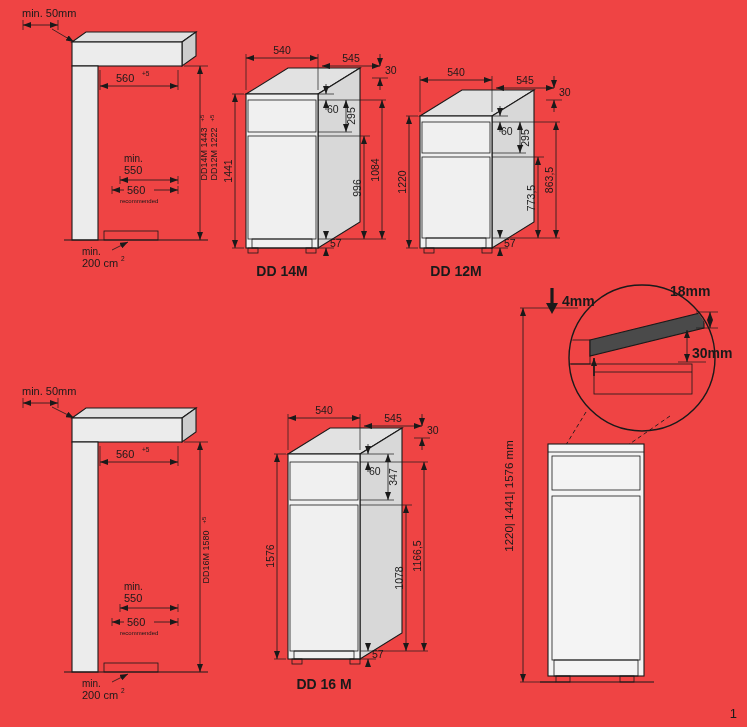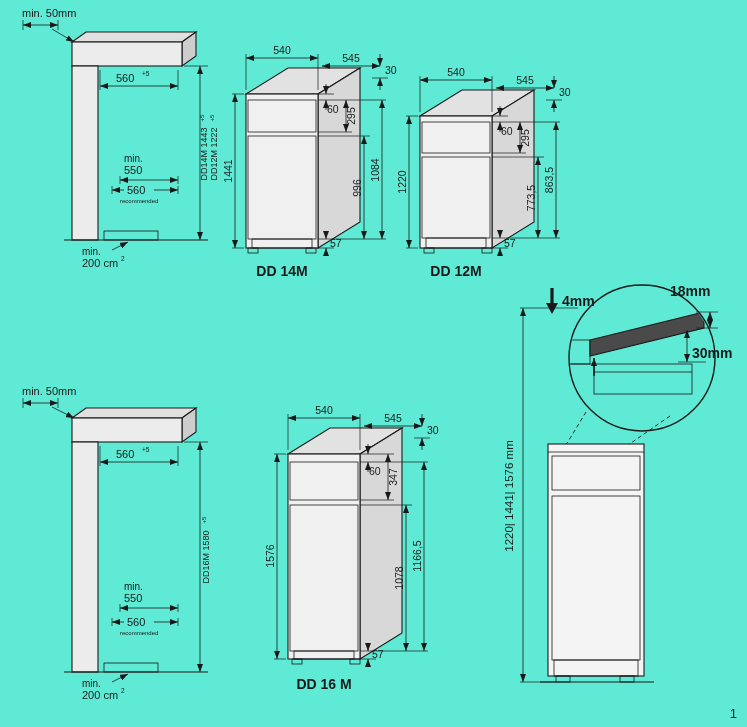--- a/index.html
+++ b/index.html
@@ -1,18 +1,18 @@
 <!DOCTYPE html>
 <html><head>
 <meta charset="utf-8">
 <style>
   *{margin:0;padding:0;box-sizing:border-box}
   html,body{width:747px;height:727px;background:#fff;overflow:hidden}
   body{font-family:"Liberation Sans",sans-serif;position:relative;color:#1a1a1a}
-  .page{position:absolute;inset:0;background:#5eead4}
+  .page{position:absolute;inset:0;background:#ef4444}
   svg{position:absolute;overflow:visible}
   text{fill:#1a1a1a;font-family:"Liberation Sans",sans-serif}
   .d{font-size:10.5px}
   .d11{font-size:11px}
   .d9{font-size:9px}
   .d10{font-size:10px}
   .sup{font-size:6.5px}
   .tiny{font-size:6px}
   .mdl{font-size:14px;font-weight:bold}
   .big{font-size:14px;font-weight:bold}

